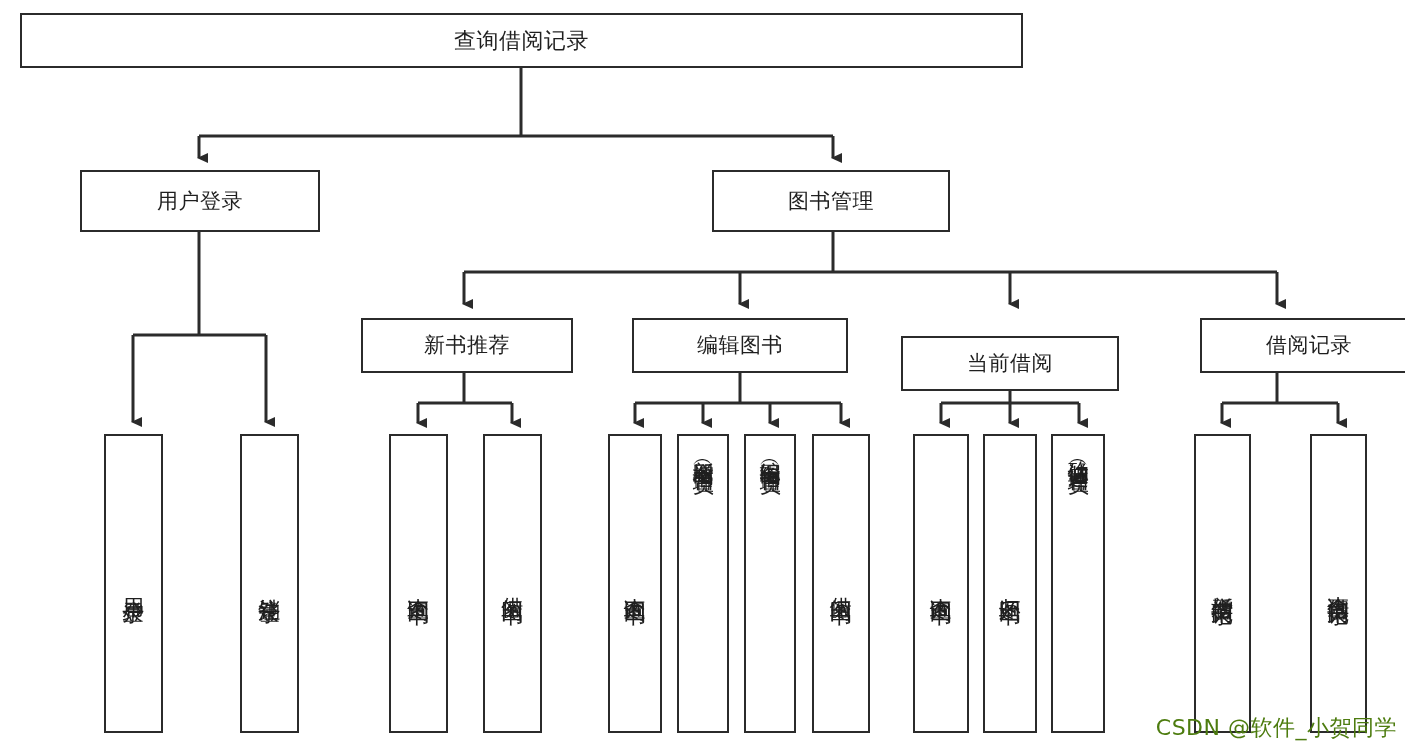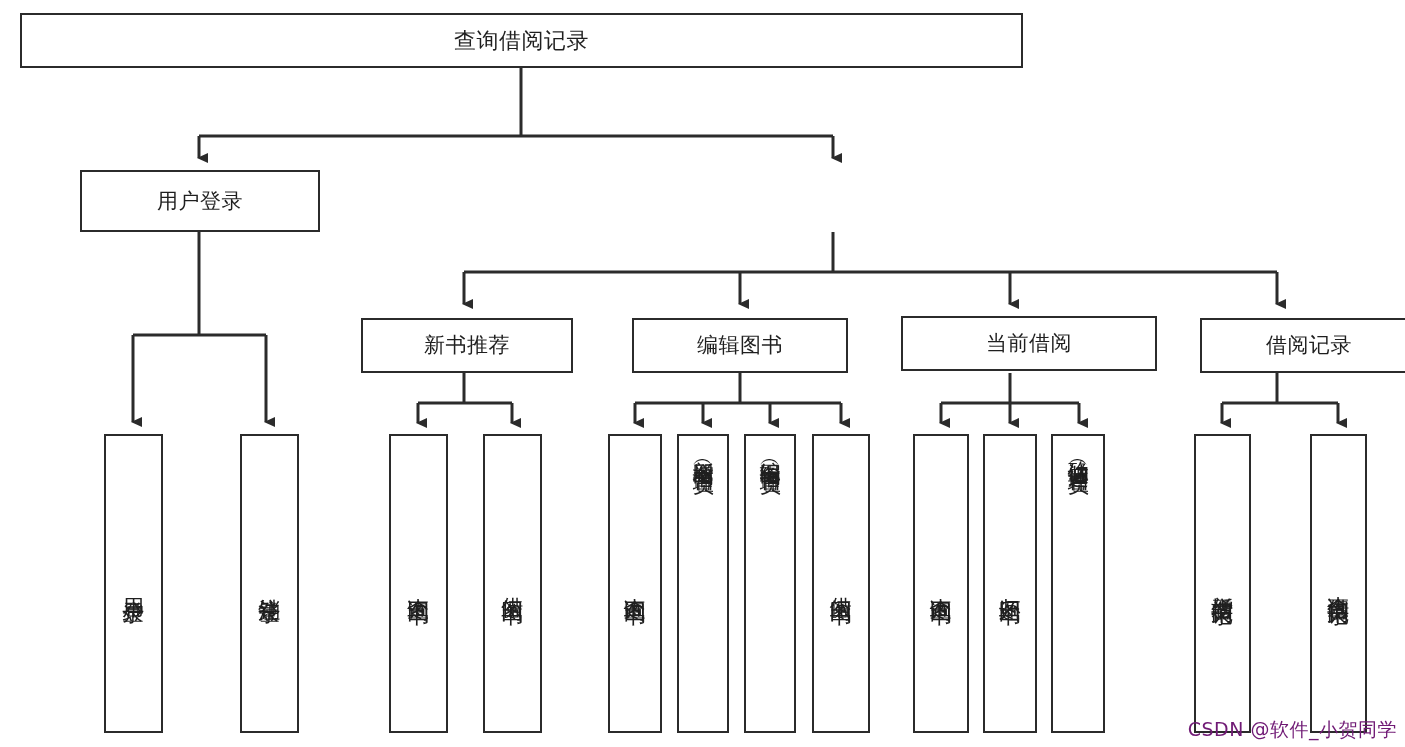--- a/index.html
+++ b/index.html
@@ -58,22 +58,22 @@
   }
   .node.v.tall .lbl{ font-size:21px; }
   .node.v.mid{
     align-items:center;
     padding-top:0;
   }
   .watermark{
     position:absolute;
     right:8px;
     bottom:4px;
-    font-size:19px;
-    color:#701a75;
+    font-size:22px;
+    color:#4d7c0f;
     white-space:nowrap;
     letter-spacing:0.5px;
   }
 </style>
 </head>
 <body>
 
 <div id="canvas">
 
   <svg class="wires" viewBox="0 0 1405 747">
@@ -126,28 +126,31 @@
     </g>
   </svg>
 
   <div class="node h root" style="left:20px;top:13px;width:1003px;height:55px;">
     <span class="lbl">查询借阅记录</span>
   </div>
 
   <div class="node h" style="left:80px;top:170px;width:240px;height:62px;">
     <span class="lbl">用户登录</span>
   </div>
+  <div class="node h" style="left:712px;top:170px;width:238px;height:62px;">
+    <span class="lbl">图书管理</span>
+  </div>
 
   <div class="node h" style="left:361px;top:318px;width:212px;height:55px;">
     <span class="lbl">新书推荐</span>
   </div>
   <div class="node h" style="left:632px;top:318px;width:216px;height:55px;">
     <span class="lbl">编辑图书</span>
   </div>
-  <div class="node h" style="left:901px;top:316px;width:256px;height:55px;align-items:center;">
+  <div class="node h" style="left:901px;top:336px;width:218px;height:55px;align-items:center;">
     <span class="lbl">当前借阅</span>
   </div>
   <div class="node h" style="left:1200px;top:318px;width:218px;height:55px;">
     <span class="lbl">借阅记录</span>
   </div>
 
   <div class="node v mid" style="left:104px;top:434px;width:59px;height:299px;">
     <span class="lbl">用户登录</span>
   </div>
   <div class="node v mid" style="left:240px;top:434px;width:59px;height:299px;">

